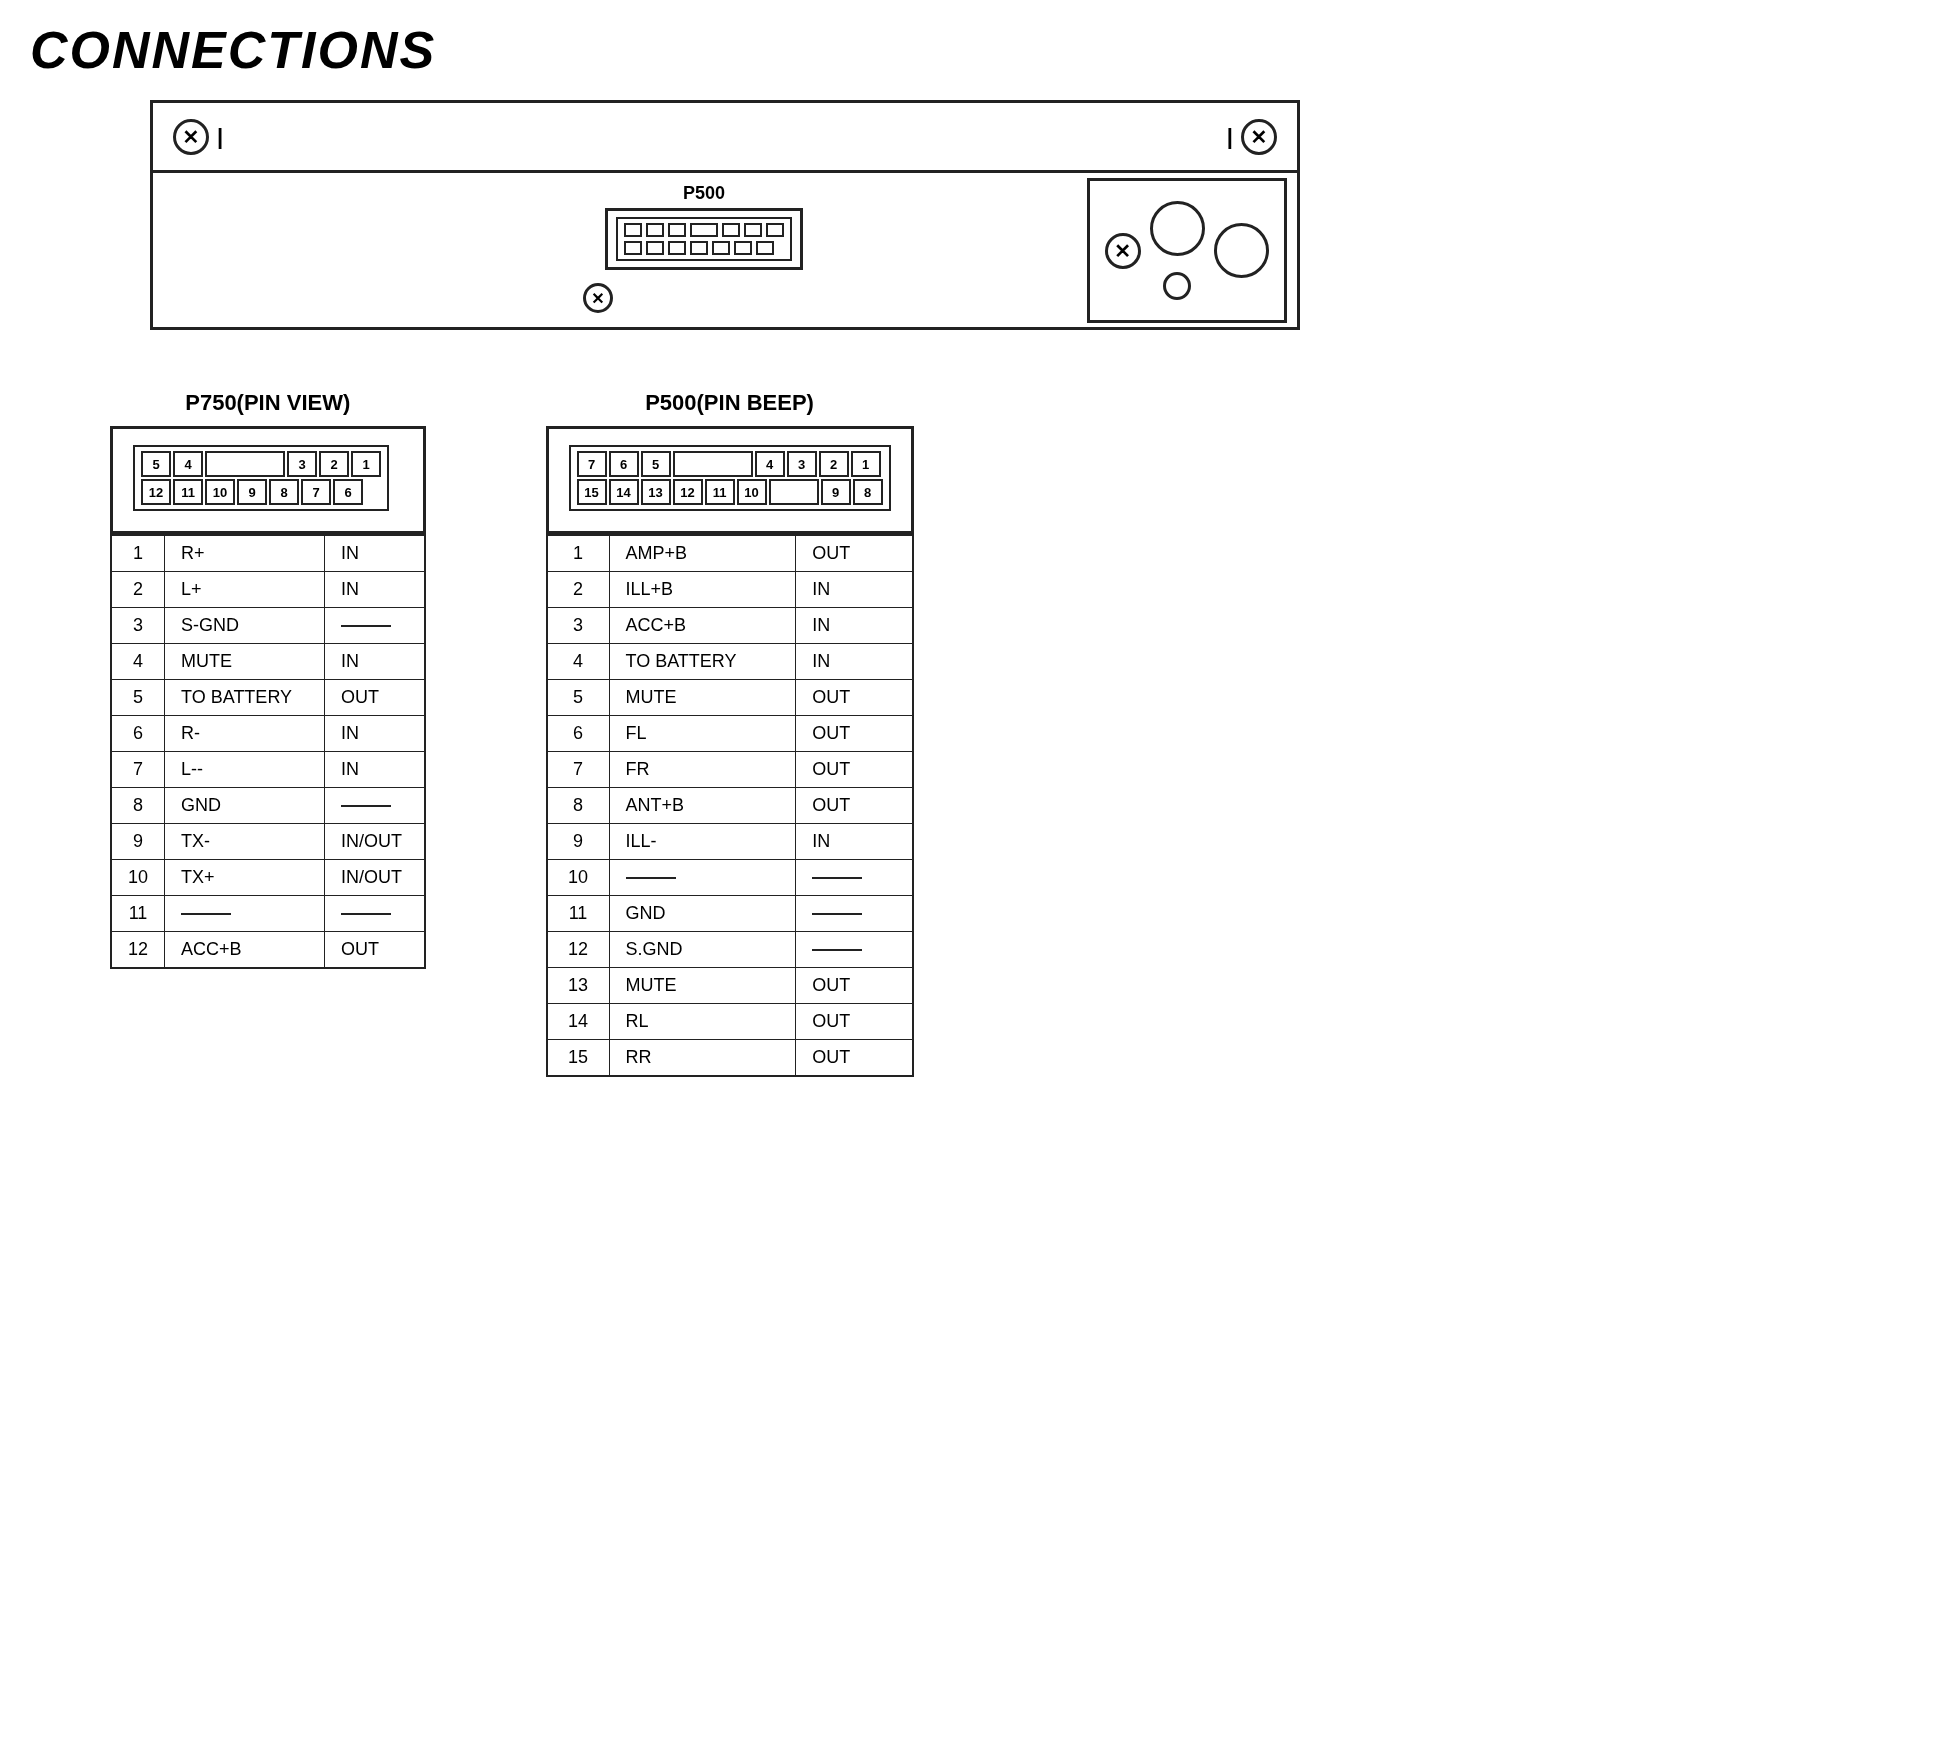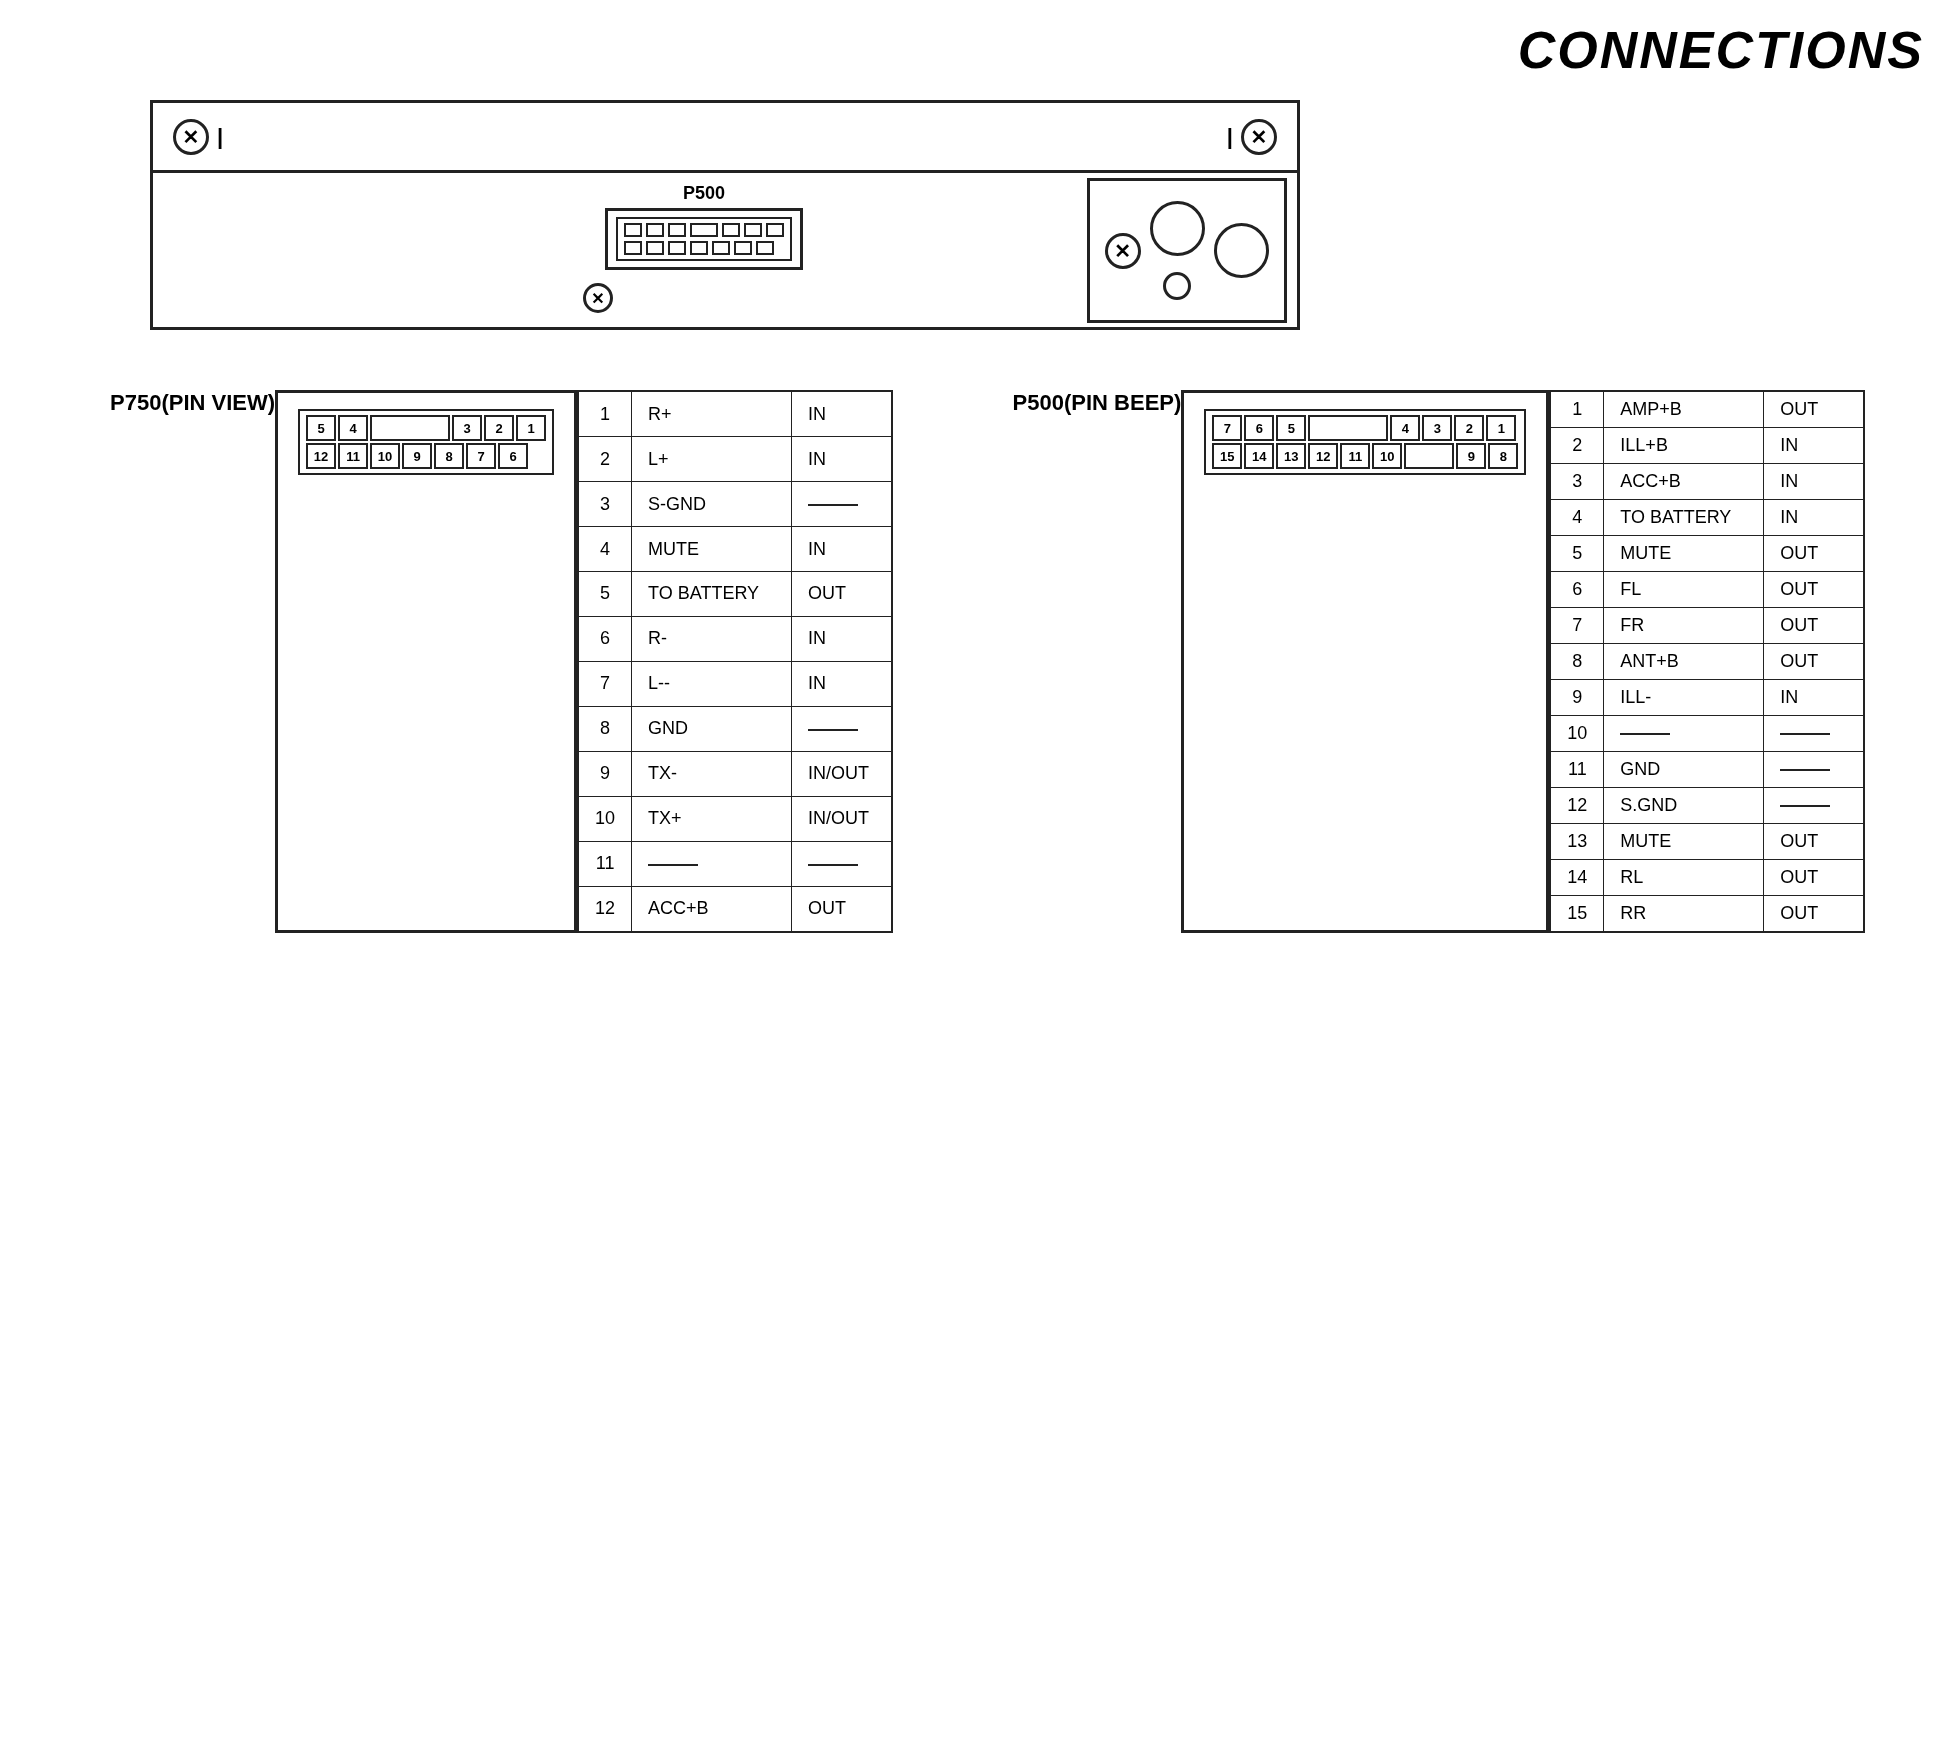--- a/index.html
+++ b/index.html
@@ -9,21 +9,20 @@
       width: 1954px;
       min-height: 1740px;
       padding: 20px 30px;
     }
     h1 {
       font-size: 52px;
       font-weight: 900;
       letter-spacing: 2px;
       margin-bottom: 20px;
       font-style: italic;
-      text-align: right;
     }
 
     
     .unit-diagram {
       border: 3px solid #222;
       width: 1150px;
       height: 230px;
       margin: 0 auto 60px auto;
       position: relative;
       background: #fff;
@@ -131,20 +130,21 @@
 
     
     .pin-views {
       display: flex;
       gap: 120px;
       margin-left: 80px;
       margin-top: 20px;
     }
     .pin-section {
       display: flex;
+      flex-direction: column;
     }
     .pin-title {
       font-size: 22px;
       font-weight: bold;
       text-align: center;
       margin-bottom: 10px;
     }
     .pin-diagram {
       border: 3px solid #222;
       padding: 16px 20px 20px 20px;

